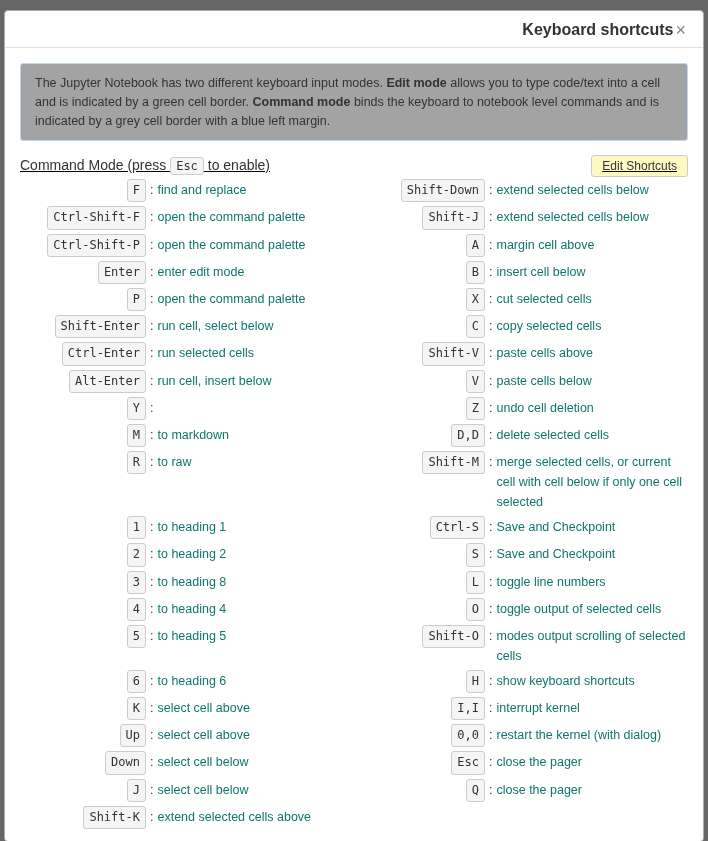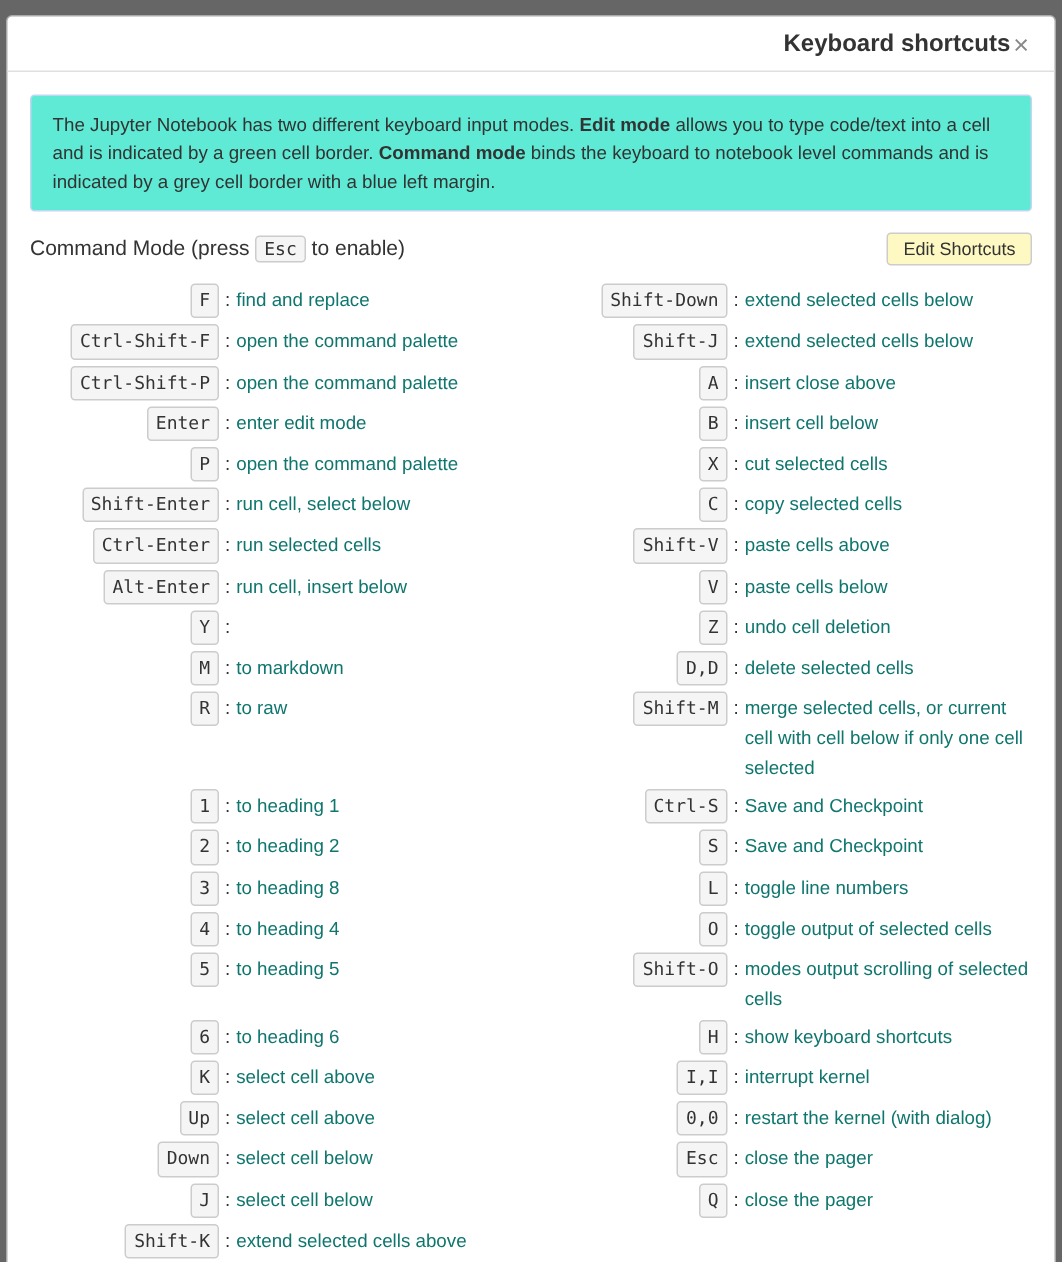--- a/index.html
+++ b/index.html
@@ -52,35 +52,35 @@
       cursor: pointer;
       line-height: 1;
       padding: 0 2px;
     }
     .modal-body {
       flex: 1;
       overflow-y: auto;
       padding: 15px 15px 10px 15px;
     }
     .info-box {
-      background: #5eead4;
+      background: #a3a3a3;
       border: 1px solid #c0d8ef;
       border-radius: 3px;
       padding: 10px 14px;
       margin-bottom: 14px;
       font-size: 12.5px;
       color: #333;
       line-height: 1.5;
     }
     .info-box strong { font-weight: bold; }
     .section-header {
       display: flex;
       align-items: center;
       justify-content: space-between;
-      margin-bottom: 10px;
+      text-decoration: underline;
     }
     .section-title {
       font-size: 14px;
       color: #333;
     }
     .kbd {
       display: inline-block;
       background: #f5f5f5;
       border: 1px solid #ccc;
       border-radius: 3px;
@@ -170,21 +170,21 @@
             <div class="shortcut-desc-col">extend selected cells below</div>
           </div>
           <div class="shortcut-row">
             <div class="shortcut-key-col"><span class="kbd">Ctrl-Shift-P</span></div>
             <span class="colon">:</span>
             <div class="shortcut-desc-col">open the command palette</div>
           </div>
           <div class="shortcut-row">
             <div class="shortcut-key-col"><span class="kbd">A</span></div>
             <span class="colon">:</span>
-            <div class="shortcut-desc-col">insert close above</div>
+            <div class="shortcut-desc-col">margin cell above</div>
           </div>
           <div class="shortcut-row">
             <div class="shortcut-key-col"><span class="kbd">Enter</span></div>
             <span class="colon">:</span>
             <div class="shortcut-desc-col">enter edit mode</div>
           </div>
           <div class="shortcut-row">
             <div class="shortcut-key-col"><span class="kbd">B</span></div>
             <span class="colon">:</span>
             <div class="shortcut-desc-col">insert cell below</div>

